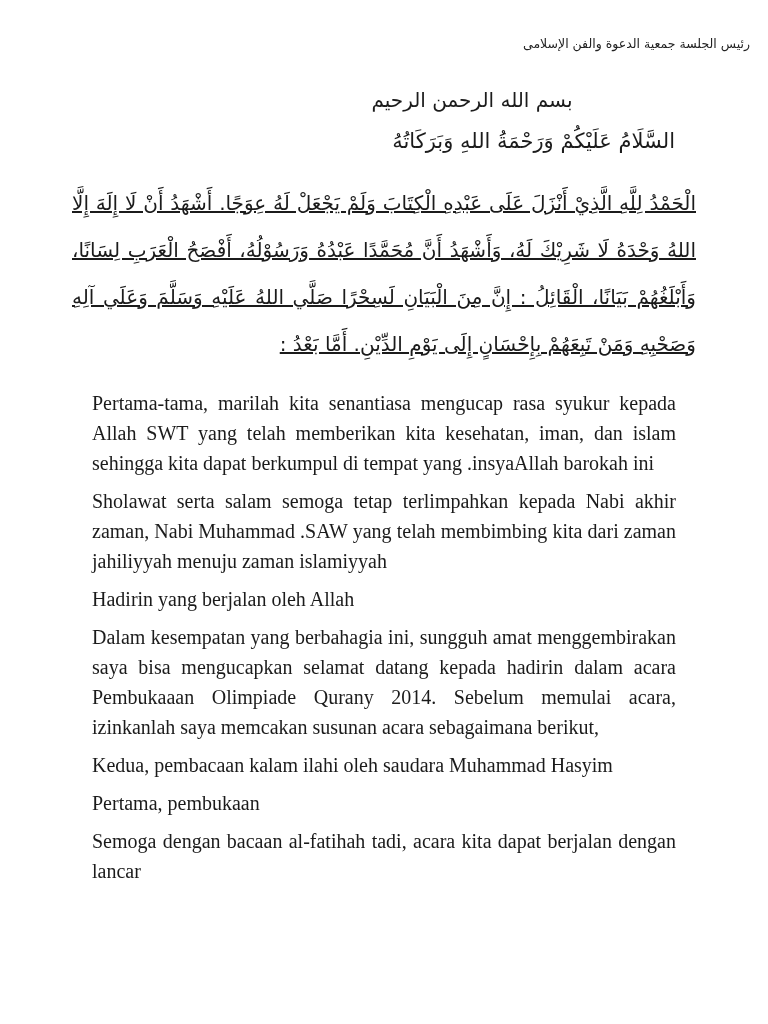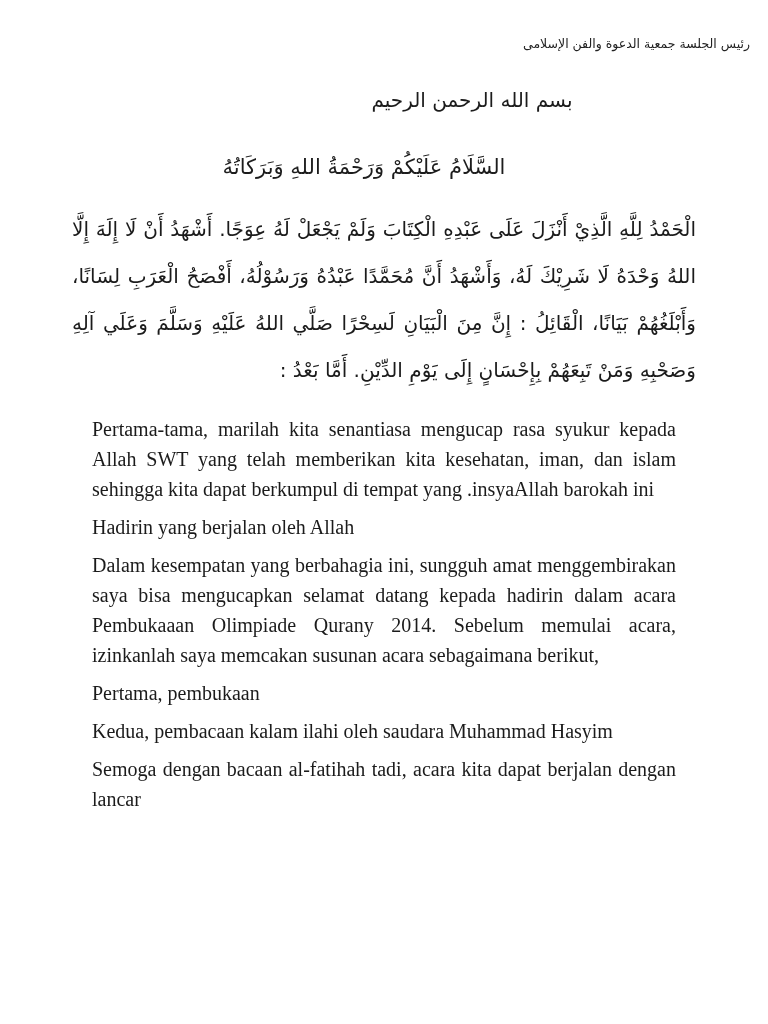--- a/index.html
+++ b/index.html
@@ -30,32 +30,32 @@
     padding-top: 84px;
   }
   .basmalah {
     text-align: center;
     transform: translateX(88px);
     font-size: 20px;
     line-height: 32px;
     margin: 0 73px;
   }
   .salam {
-    text-align: center;
     transform: translateX(-20px);
     font-size: 21px;
     line-height: 34px;
-    margin: 34px 73px 0;
+    margin: 8px 73px 0;
   }
   .khutbah {
     margin: 22px 72px 0;
     font-size: 20px;
     line-height: 47px;
     text-align: justify;
     color: #1b1b1b;
+    text-decoration: underline;
   }
   .body-block {
     margin: 20px 92px 0;
   }
   .para {
     font-size: 20px;
     line-height: 30px;
     text-align: justify;
     margin: 0 0 8px 0;
     color: #1b1b1b;
@@ -72,21 +72,22 @@
   <div class="content">
 
     <div class="basmalah arabic">بسم الله الرحمن الرحيم</div>
 
     <div class="salam arabic">السَّلَامُ عَلَيْكُمْ وَرَحْمَةُ اللهِ وَبَرَكَاتُهُ</div>
 
     <div class="khutbah arabic">الْحَمْدُ لِلَّهِ الَّذِيْ أَنْزَلَ عَلَى عَبْدِهِ الْكِتَابَ وَلَمْ يَجْعَلْ لَهُ عِوَجًا. أَشْهَدُ أَنْ لَا إِلَهَ إِلَّا اللهُ وَحْدَهُ لَا شَرِيْكَ لَهُ، وَأَشْهَدُ أَنَّ مُحَمَّدًا عَبْدُهُ وَرَسُوْلُهُ، أَفْصَحُ الْعَرَبِ لِسَانًا، وَأَبْلَغُهُمْ بَيَانًا، الْقَائِلُ : إِنَّ مِنَ الْبَيَانِ لَسِحْرًا صَلَّي اللهُ عَلَيْهِ وَسَلَّمَ وَعَلَي آلِهِ وَصَحْبِهِ وَمَنْ تَبِعَهُمْ بِإِحْسَانٍ إِلَى يَوْمِ الدِّيْنِ. أَمَّا بَعْدُ :</div>
 
     <div class="body-block" id="paragraphs">
         <p class="para"><span>Pertama-tama, marilah kita senantiasa mengucap rasa syukur kepada Allah SWT yang telah memberikan kita kesehatan, iman, dan islam sehingga kita dapat berkumpul di tempat yang .insyaAllah barokah ini</span></p>
+        <p class="para"><span>Sholawat serta salam semoga tetap terlimpahkan kepada Nabi akhir zaman, Nabi Muhammad .SAW yang telah membimbing kita dari zaman jahiliyyah menuju zaman islamiyyah</span></p>
         <p class="para"><span>Hadirin yang berjalan oleh Allah</span></p>
         <p class="para"><span>Dalam kesempatan yang berbahagia ini, sungguh amat menggembirakan saya bisa mengucapkan selamat datang kepada hadirin dalam acara Pembukaaan Olimpiade Qurany 2014. Sebelum memulai acara, izinkanlah saya memcakan susunan acara sebagaimana berikut,</span></p>
+        <p class="para"><span>Kedua, pembacaan kalam ilahi oleh saudara Muhammad Hasyim</span></p>
         <p class="para"><span>Pertama, pembukaan</span></p>
-        <p class="para"><span>Kedua, pembacaan kalam ilahi oleh saudara Muhammad Hasyim</span></p>
         <p class="para"><span>Semoga dengan bacaan al-fatihah tadi, acara kita dapat berjalan dengan lancar</span></p>
       </div>
 
   </div>
 </div>
 
 </body></html>

